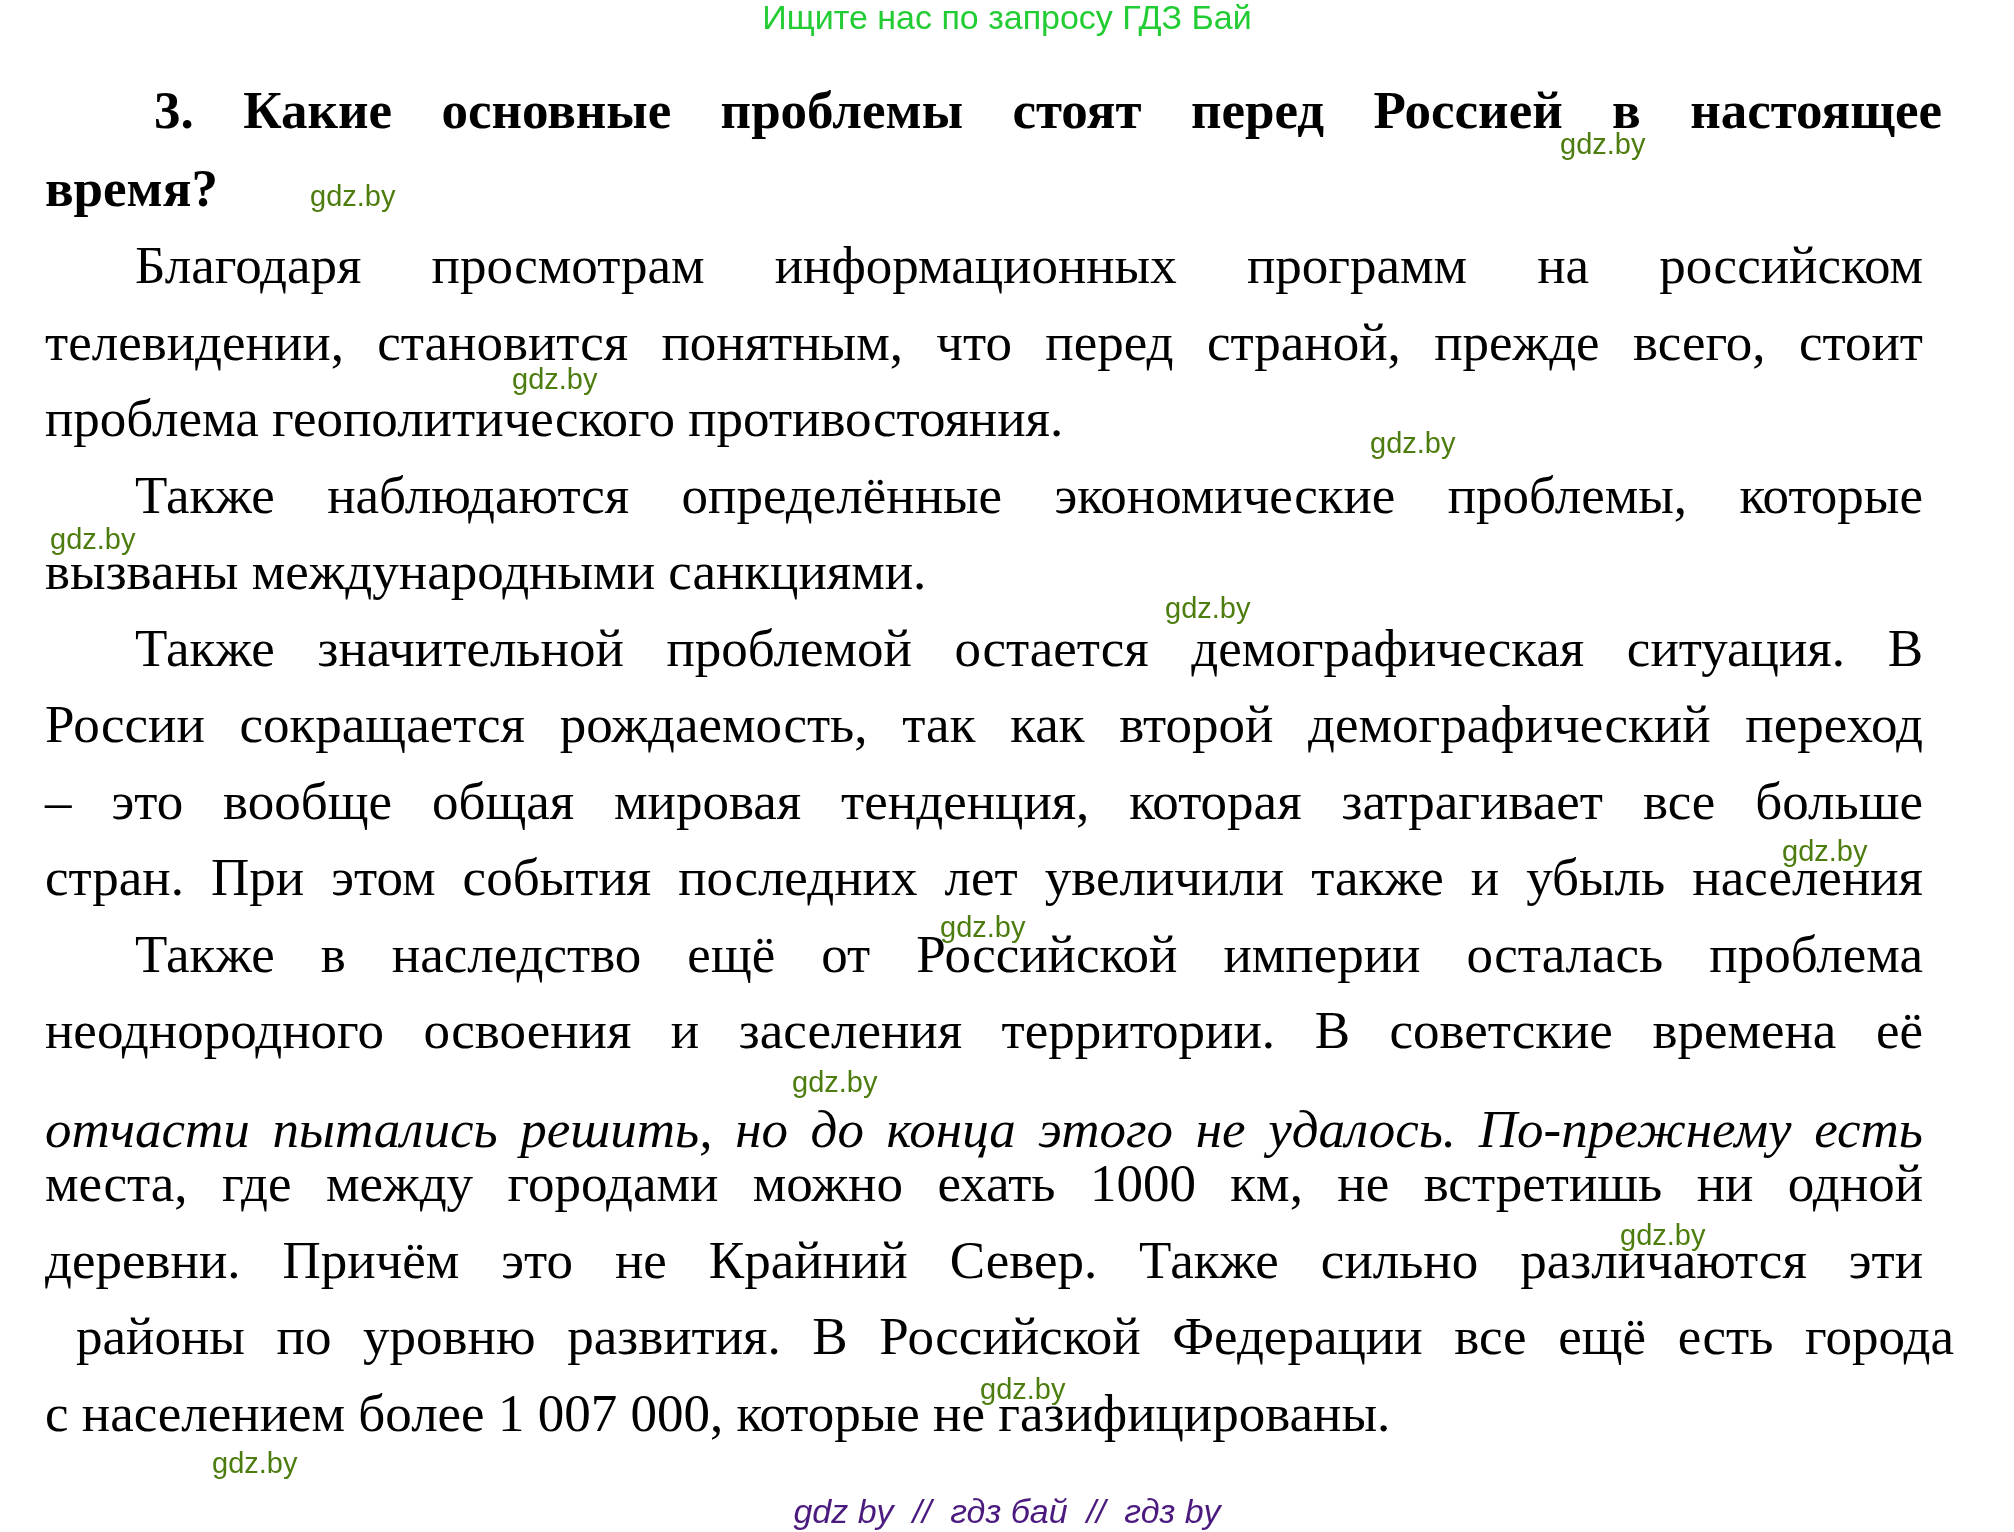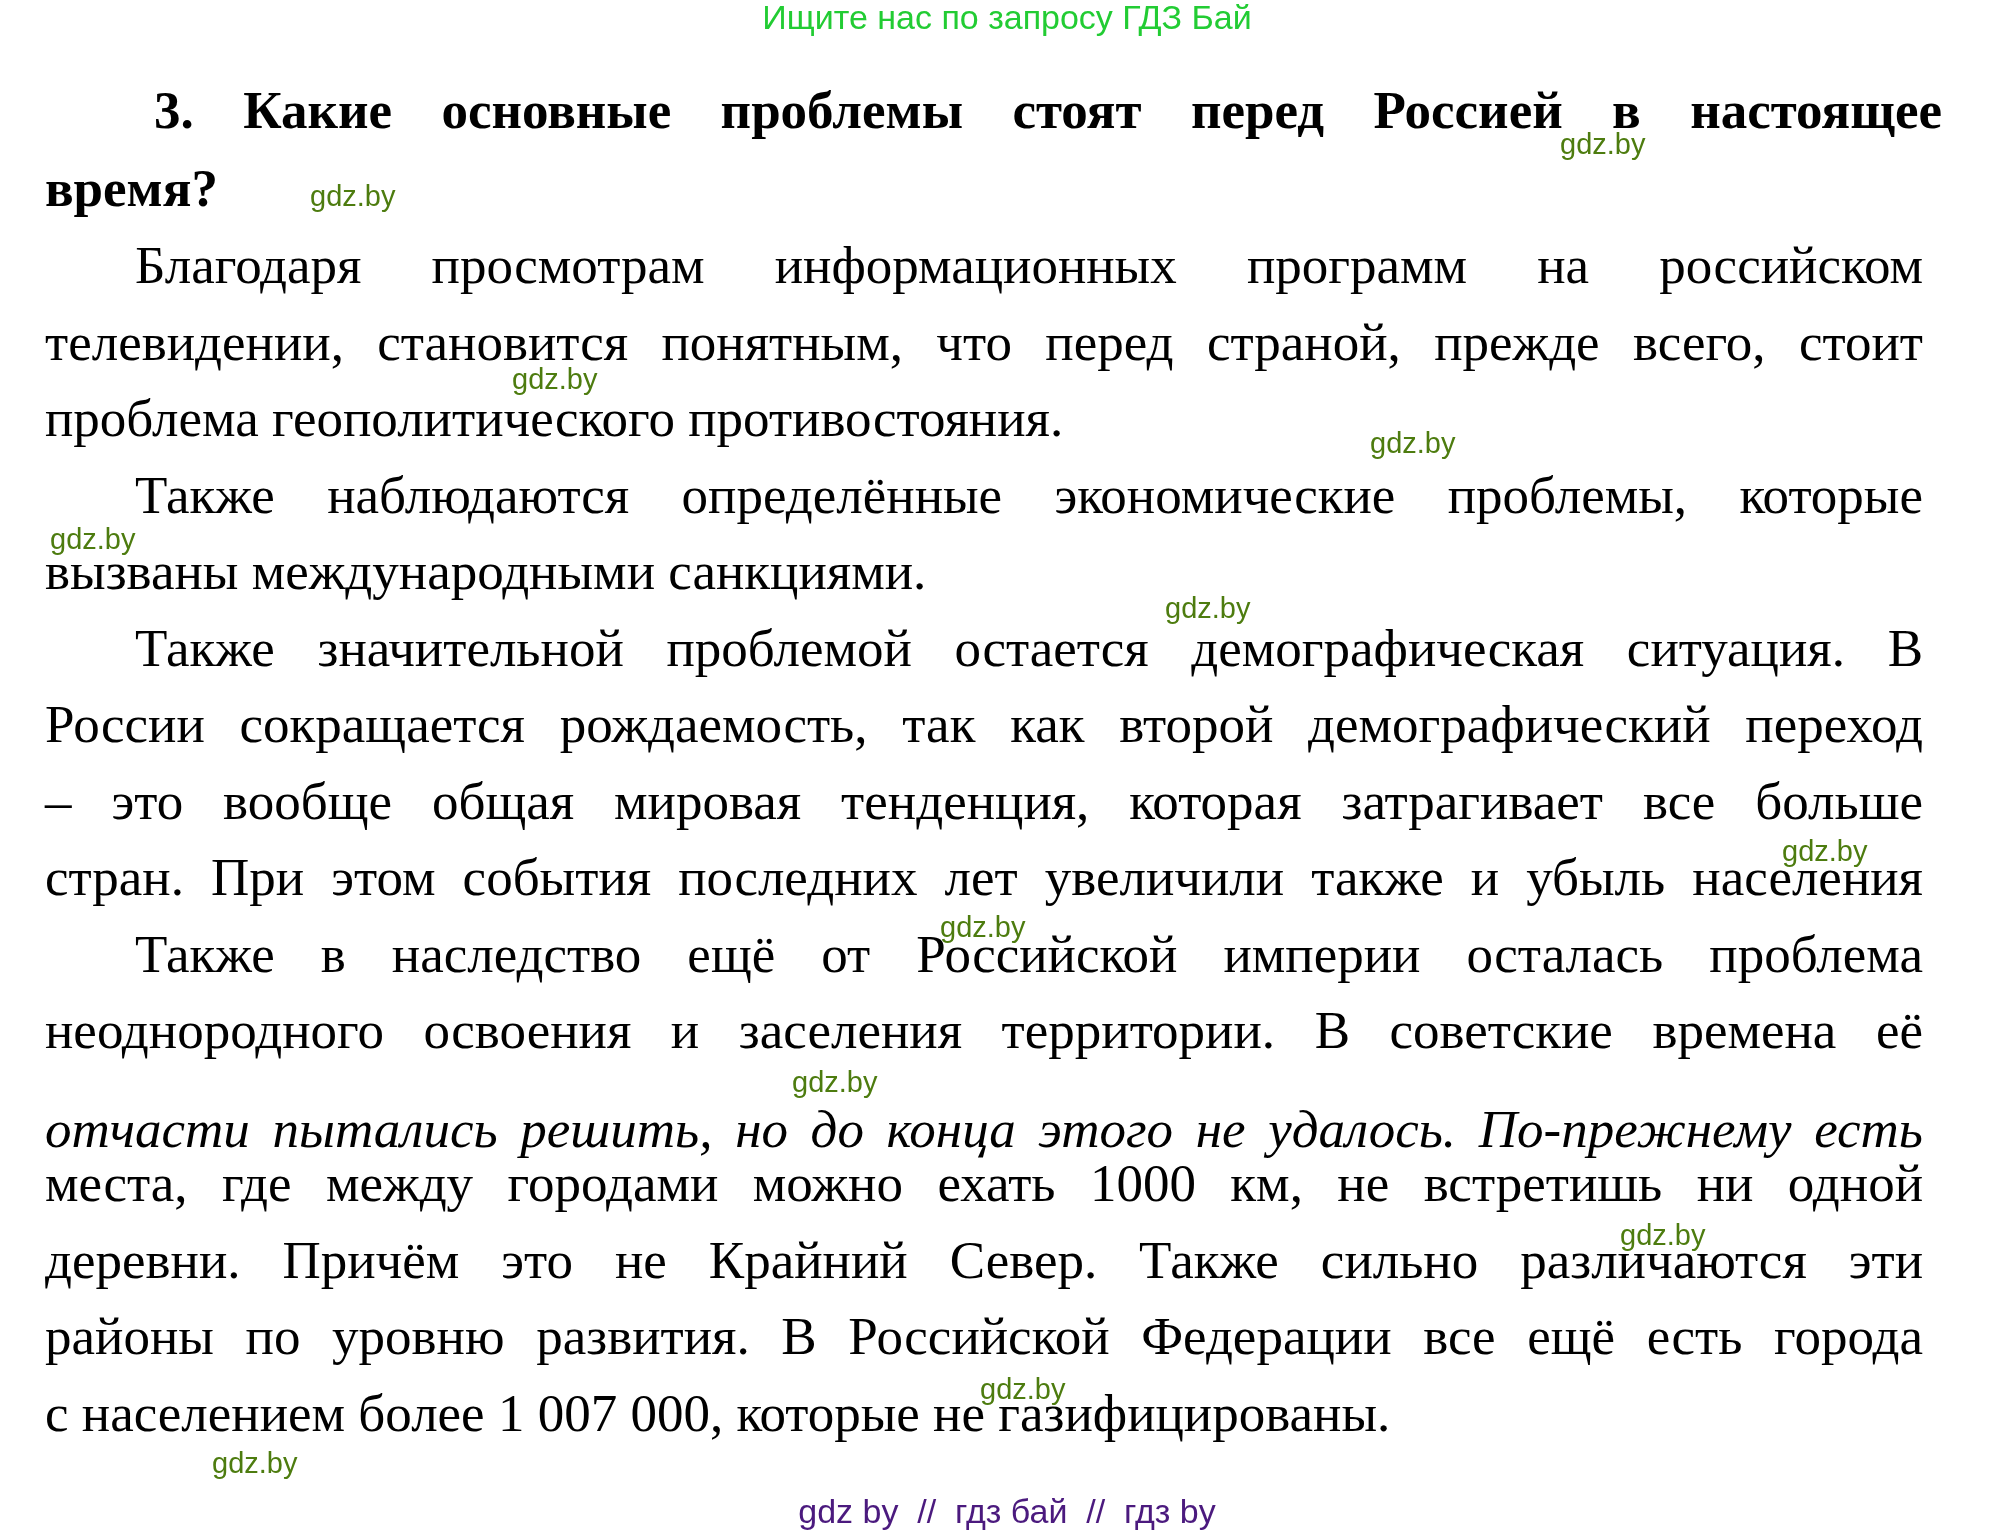--- a/index.html
+++ b/index.html
@@ -46,29 +46,29 @@
 <div class="line indent" style="top:618px;">Также значительной проблемой остается демографическая ситуация. В</div>
 <div class="line" style="top:694px;">России сокращается рождаемость, так как второй демографический переход</div>
 <div class="line" style="top:771px;">– это вообще общая мировая тенденция, которая затрагивает все больше</div>
 <div class="line" style="top:847px;">стран. При этом события последних лет увеличили также и убыль населения</div>
 
 <div class="line indent" style="top:924px;">Также в наследство ещё от Российской империи осталась проблема</div>
 <div class="line" style="top:1000px;">неоднородного освоения и заселения территории. В советские времена её</div>
 <div class="line" style="top:1099px;font-style:italic;">отчасти пытались решить, но до конца этого не удалось. По-прежнему есть</div>
 <div class="line" style="top:1153px;">места, где между городами можно ехать 1000 км, не встретишь ни одной</div>
 <div class="line" style="top:1230px;">деревни. Причём это не Крайний Север. Также сильно различаются эти</div>
-<div class="line" style="top:1306px;">районы по уровню развития. В Российской Федерации все ещё есть города</div>
+<div class="line" style="top:1306px;margin-left:31px;">районы по уровню развития. В Российской Федерации все ещё есть города</div>
 <div class="line last" style="top:1383px;">с населением более 1 007 000, которые не газифицированы.</div>
 
 <span class="wm" style="left:1560px; top:128px;">gdz.by</span>
 <span class="wm" style="left:310px; top:180px;">gdz.by</span>
 <span class="wm" style="left:512px; top:363px;">gdz.by</span>
 <span class="wm" style="left:1370px; top:427px;">gdz.by</span>
 <span class="wm" style="left:50px; top:523px;">gdz.by</span>
 <span class="wm" style="left:1165px; top:592px;">gdz.by</span>
 <span class="wm" style="left:1782px; top:835px;">gdz.by</span>
 <span class="wm" style="left:940px; top:911px;">gdz.by</span>
 <span class="wm" style="left:792px; y:0; top:1066px;">gdz.by</span>
 <span class="wm" style="left:1620px; top:1219px;">gdz.by</span>
 <span class="wm" style="left:980px; top:1373px;">gdz.by</span>
 <span class="wm" style="left:212px; top:1447px;">gdz.by</span>
 
-<div class="footer" style="top:1493px;">gdz by  //  гдз бай  //  гдз by</div>
+<div class="footer" style="top:1493px;font-style:italic;">gdz by  //  гдз бай  //  гдз by</div>
 
 </body></html>

